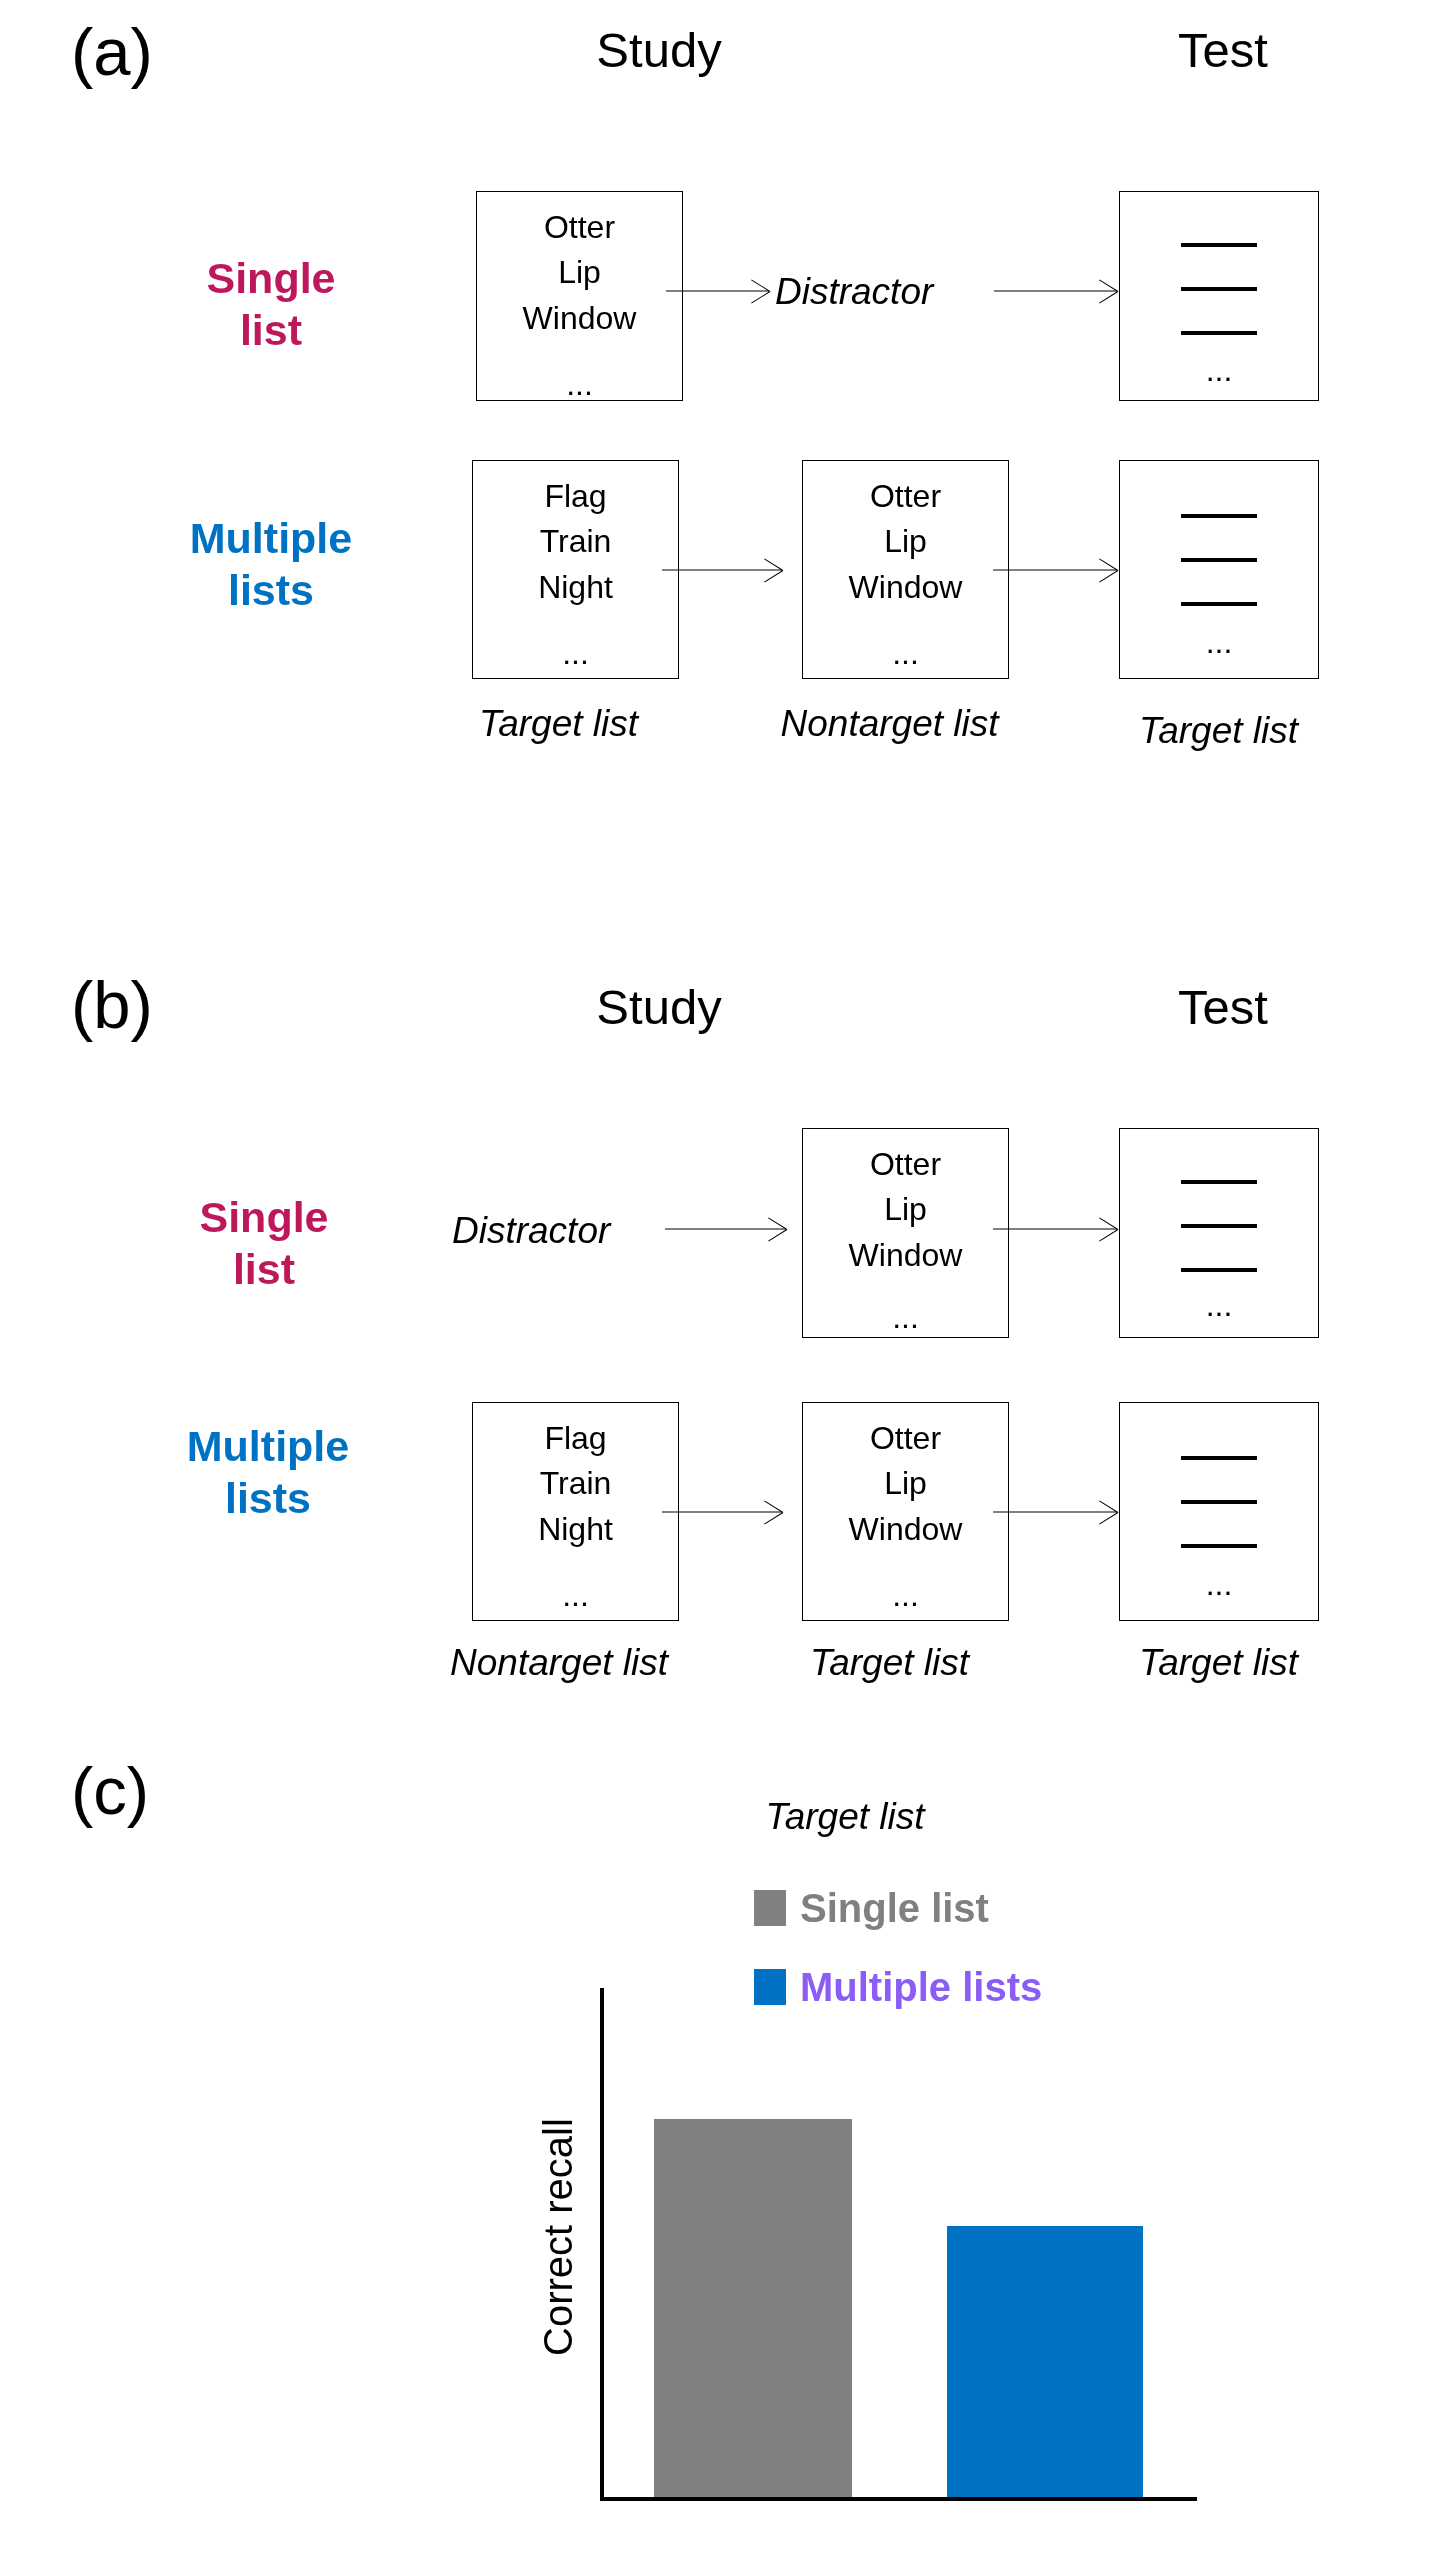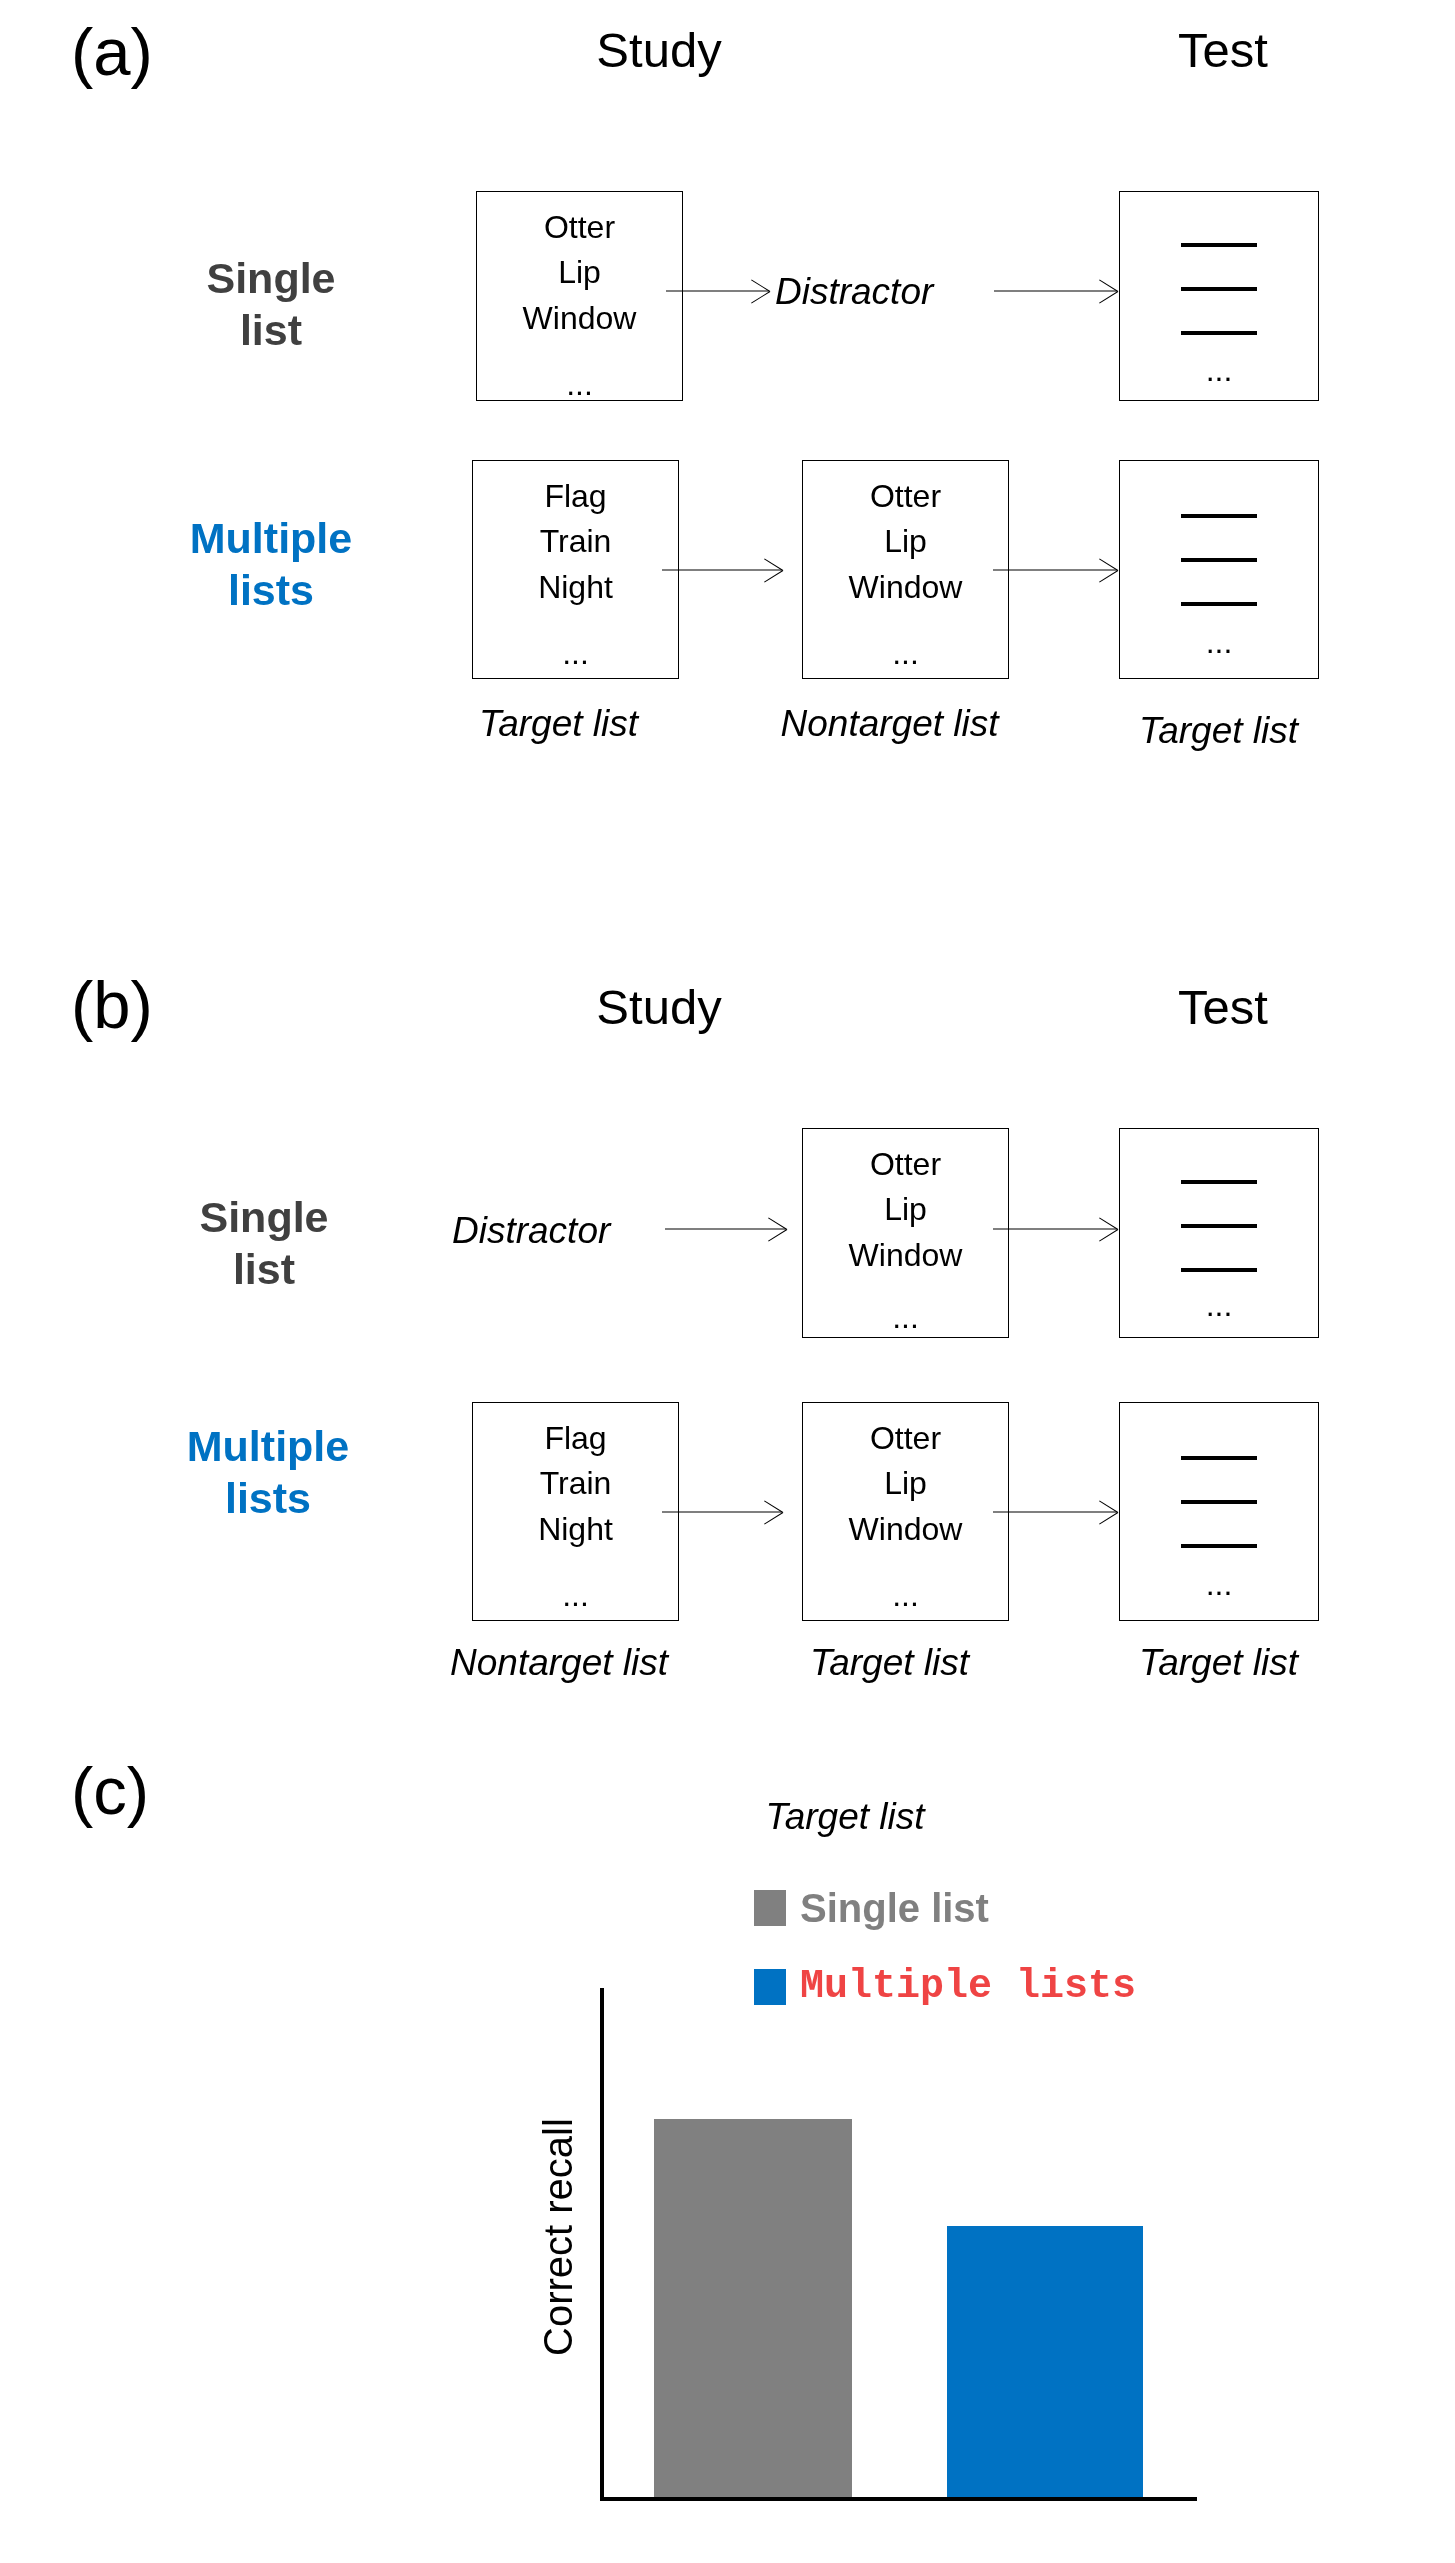--- a/index.html
+++ b/index.html
@@ -40,21 +40,21 @@
     line-height: 1.05;
   }
 
   
   .cond-label {
     font-size: 43px;
     font-weight: 700;
     text-align: center;
     line-height: 1.22;
   }
-  .cond-single { color: #404040; }
+  .cond-single { color: #be185d; }
   .cond-multiple { color: #0072C3; }
 
   
   .listbox {
     border: 1.9px solid #000;
     background: #ffffff;
     box-sizing: border-box;
     display: flex;
     flex-direction: column;
     align-items: center;
@@ -336,21 +336,21 @@
 
   <div class="abs chart-title" style="left:716px; top:1796px; width:258px;">Target list</div>
 
   <div class="legend-row" style="left:710px; top:1888px;">
     <span class="legend-swatch" style="background:#808080;"></span>
     <span class="legend-text" style="color:#808080;">Single list</span>
   </div>
 
   <div class="legend-row" style="left:710px; top:1967px;">
     <span class="legend-swatch" style="background:#0072C3;"></span>
-    <span class="legend-text" style="color:#ef4444;font-family:Liberation Mono, monospace;">Multiple lists</span>
+    <span class="legend-text" style="color:#8b5cf6;">Multiple lists</span>
   </div>
 
   <div class="y-axis-label" style="left:536px; top:2356px;">Correct recall</div>
 
   <div class="axis-line" style="left:600px; top:1988px; width:3.9px; height:510px;"></div>
 
   <div class="bar" style="left:654px; top:2119px; width:198px; height:379px; background:#808080;"></div>
   <div class="bar" style="left:947px; top:2226px; width:196px; height:272px; background:#0072C3;"></div>
 
   <div class="axis-line" style="left:600px; top:2497px; width:597px; height:3.9px;"></div>

